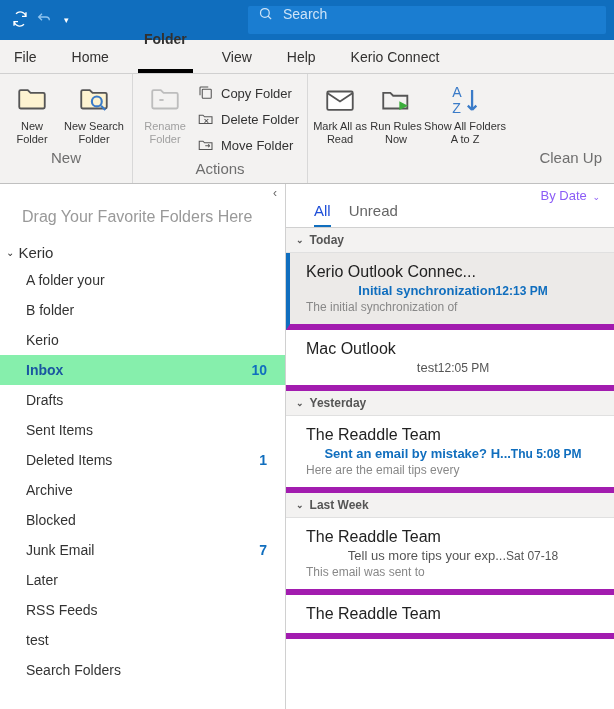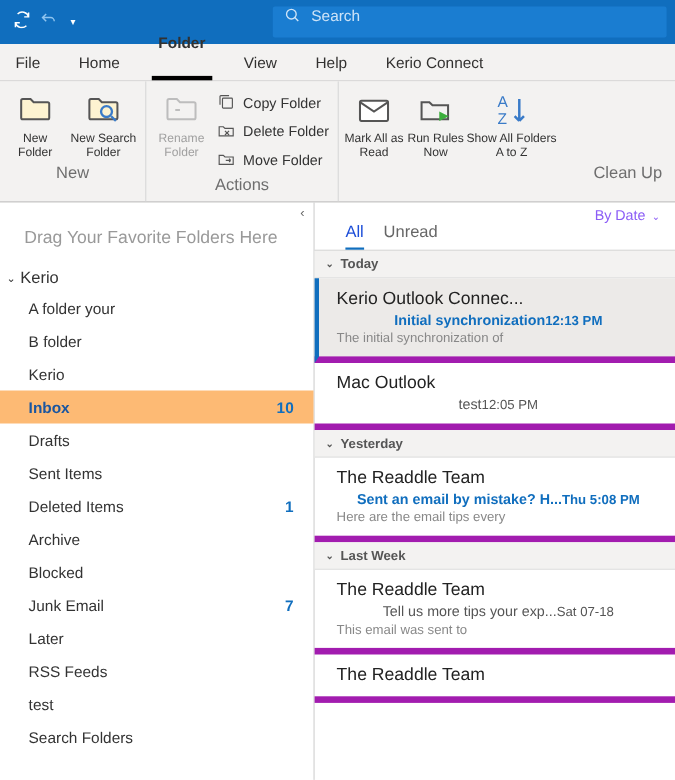--- a/index.html
+++ b/index.html
@@ -34,21 +34,21 @@
   .small-btn { display: flex; align-items: center; gap: 6px; font-size: 13px; color: #333; cursor: pointer; padding: 2px; }
   
   
   .main { display: flex; height: calc(709px - 40px - 34px - 110px); }
   .folder-pane { width: 286px; border-right: 1px solid #d0d0d0; display: flex; flex-direction: column; }
   .collapse-strip { height: 18px; text-align: right; padding-right: 8px; color: #666; font-size: 12px; line-height: 18px; }
   .fav-hint { color: #999; font-size: 16px; padding: 6px 0 14px 22px; }
   .account-row { display: flex; align-items: center; gap: 4px; padding: 4px 6px; font-size: 15px; }
   .account-row .chev { font-size: 10px; color: #333; }
   .folder-item { display: flex; justify-content: space-between; align-items: center; padding: 7px 18px 7px 26px; font-size: 14px; cursor: pointer; }
-  .folder-item.selected { background: #fdba74; font-weight: bold; color: #1a56a0; }
+  .folder-item.selected { background: #86efac; font-weight: bold; color: #1a56a0; }
   .folder-count { color: #106ebe; font-weight: bold; }
 
   
   .message-pane { flex: 1; display: flex; flex-direction: column; border-top: none; }
   .filter-bar { display: flex; align-items: flex-end; padding: 10px 14px 0 28px; font-size: 15px; border-bottom: 1px solid #d0d0d0; height: 44px; }
   .filter-tab { margin-right: 18px; padding-bottom: 8px; color: #666; cursor: pointer; }
   .filter-tab.active { color: #1d4ed8; border-bottom: 2px solid #106ebe; padding-bottom: 6px; }
   .sort-by { margin-left: auto; font-size: 13px; color: #8b5cf6; padding-bottom: 24px; cursor: pointer; }
   .sort-by .dd { font-size: 9px; margin-left: 2px; }
 

